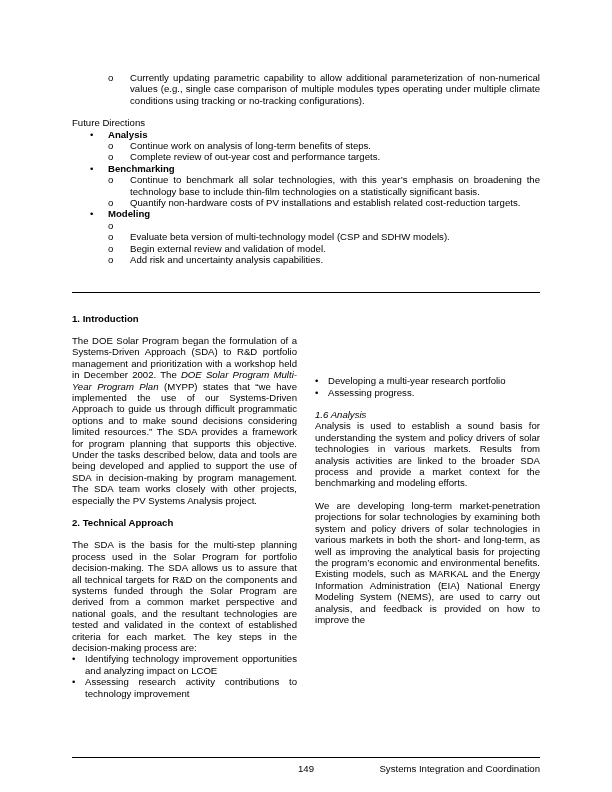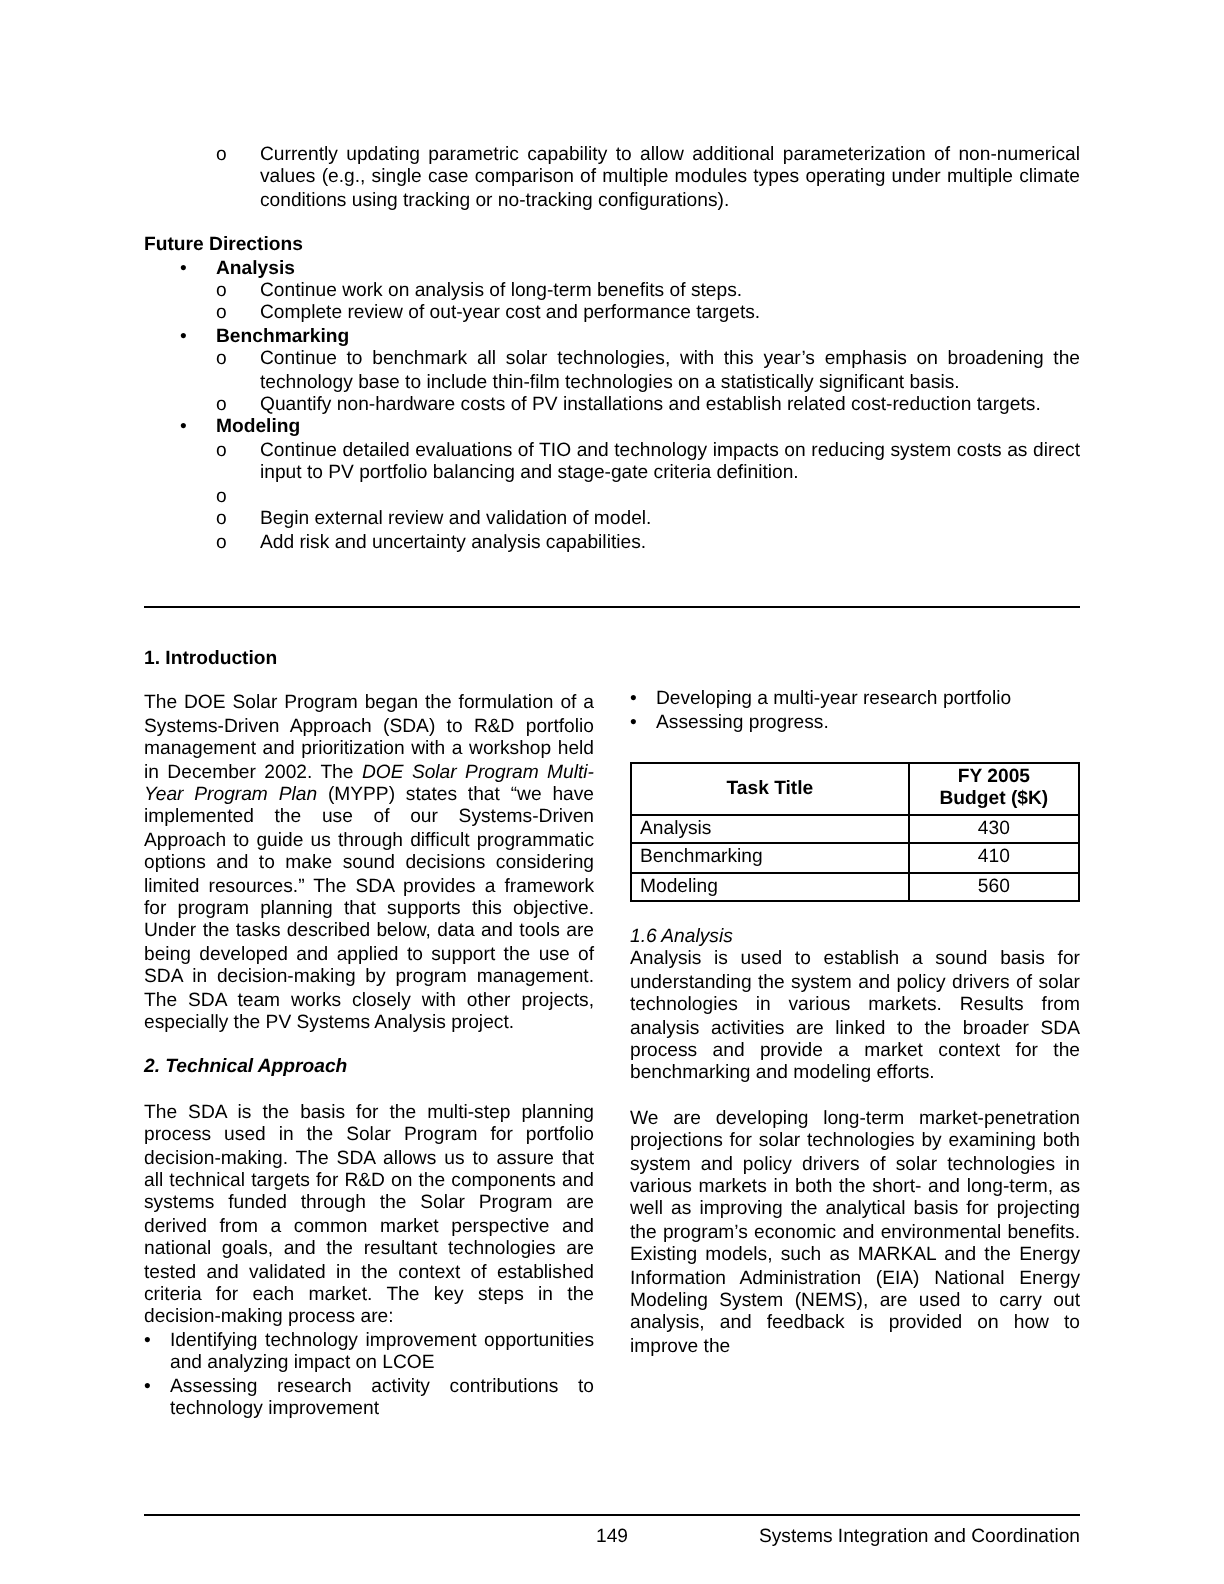--- a/index.html
+++ b/index.html
@@ -15,27 +15,27 @@
     box-sizing:border-box;
     overflow:hidden;
   }
   .bold { font-weight:bold; }
   
   .b1 { display:flex; padding-left:18px; }
   .b1 > .marker { width:18px; flex-shrink:0; }
   .b2 { display:flex; padding-left:36px; }
   .b2 > .marker { width:22px; flex-shrink:0; }
   .b2 > .btext { flex:1; text-align:justify; }
-  .fd-heading { font-weight:bold; margin-top:11px; }
+  .fd-heading { font-weight:normal; margin-top:11px; }
   .divider { border:none; border-top:1px solid #000; margin:26px 0 20px 0; height:0; }
   
   .columns { display:flex; gap:18px;align-items:center; }
   .col { width:225px; flex:0 0 225px; }
   .sec-heading { font-weight:bold; margin:0 0 11px 0; }
-  .sec-heading.mt { margin-top:11px;font-style:italic; }
+  .sec-heading.mt { margin-top:11px; }
   .para { text-align:justify; margin:0 0 11px 0; }
   .para.mb0 { margin-bottom:0; }
   .colb { display:flex; }
   .colb > .marker { width:13px; flex-shrink:0; }
   .colb > .btext { flex:1; text-align:justify; }
   .bullet-group { margin:0 0 11px 0; }
   .bullet-group.tight { margin-bottom:0; }
   
   .budget-table { width:100%; border-collapse:collapse; margin:14px 0 12px 0; }
   .budget-table th, .budget-table td { border:1px solid #000; padding:1px 4px; font-size:9.6px; line-height:11.4px; }
@@ -91,24 +91,24 @@
       <span class="marker">o</span>
       <span class="btext">Quantify non-hardware costs of PV installations and establish related cost-reduction targets.</span>
     </div>
 
     <div class="b1">
       <span class="marker">•</span>
       <span class="btext bold">Modeling</span>
     </div>
     <div class="b2">
       <span class="marker">o</span>
-      <span class="btext">Continue detailed evaluations of TIO and technology impacts on reducing system costs as direct input to PV portfolio balancing and stage-gate criteria definition.</span>
     </div>
     <div class="b2">
       <span class="marker">o</span>
+      <span class="btext">Evaluate beta version of multi-technology model (CSP and SDHW models).</span>
     </div>
     <div class="b2">
       <span class="marker">o</span>
       <span class="btext">Begin external review and validation of model.</span>
     </div>
     <div class="b2">
       <span class="marker">o</span>
       <span class="btext">Add risk and uncertainty analysis capabilities.</span>
     </div>
   </div>
@@ -142,43 +142,20 @@
           <span class="marker">•</span>
           <span class="btext">Developing a multi-year research portfolio</span>
         </div>
         <div class="colb">
           <span class="marker">•</span>
           <span class="btext">Assessing progress.</span>
         </div>
       </div>
 
 
-      <table class="budget-table">
-        <thead>
-          <tr>
-            <th class="col1">Task Title</th>
-            <th>FY 2005
-Budget ($K)</th>
-          </tr>
-        </thead>
-        <tbody>
-          <tr>
-            <td class="task">Analysis</td>
-            <td class="budget">430</td>
-          </tr>
-          <tr>
-            <td class="task">Benchmarking</td>
-            <td class="budget">410</td>
-          </tr>
-          <tr>
-            <td class="task">Modeling</td>
-            <td class="budget">560</td>
-          </tr>
-        </tbody>
-      </table>
 
       <div class="subheading">1.6 Analysis</div>
       <p class="para">Analysis is used to establish a sound basis for understanding the system and policy drivers of solar technologies in various markets. Results from analysis activities are linked to the broader SDA process and provide a market context for the benchmarking and modeling efforts.</p>
 
       <p class="para">We are developing long-term market-penetration projections for solar technologies by examining both system and policy drivers of solar technologies in various markets in both the short- and long-term, as well as improving the analytical basis for projecting the program’s economic and environmental benefits. Existing models, such as MARKAL and the Energy Information Administration (EIA) National Energy Modeling System (NEMS), are used to carry out analysis, and feedback is provided on how to improve the</p>
     </div>
   </div>
 
   <div class="footer">
     <span class="pageno">149</span>

